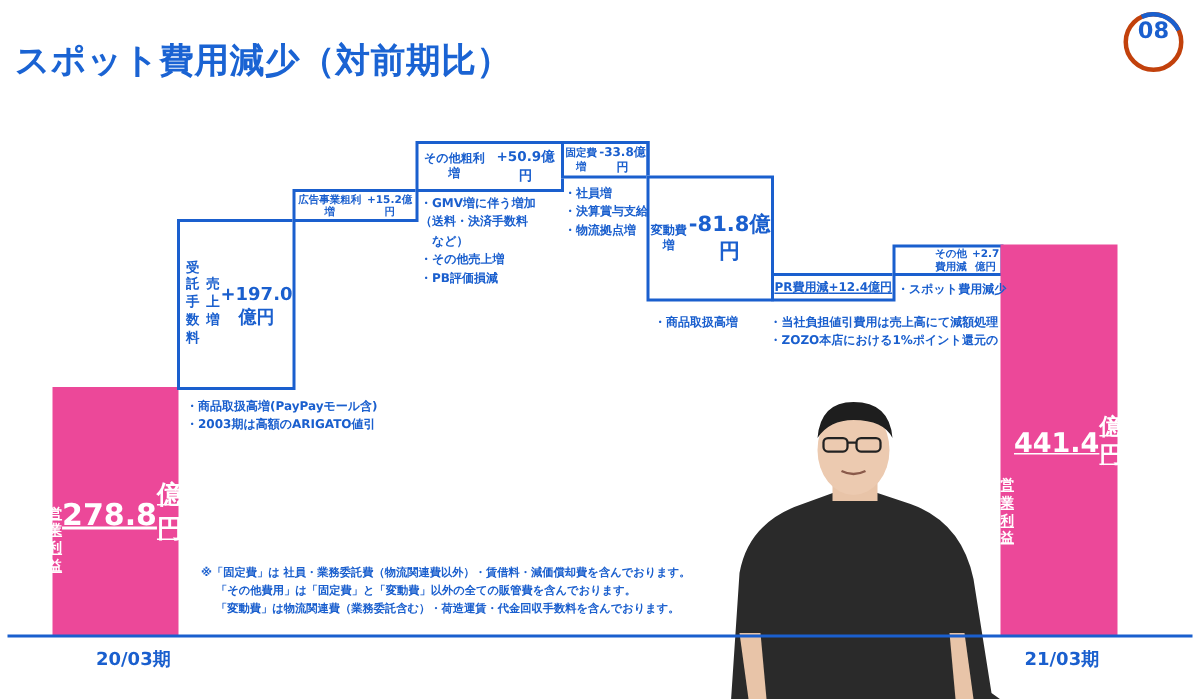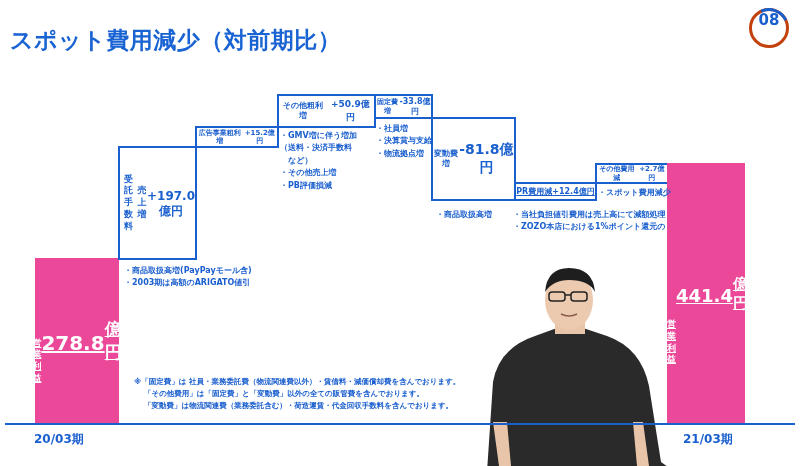--- a/index.html
+++ b/index.html
@@ -78,21 +78,21 @@
 <div class="box outline center" style="left:431px; top:117px; width:85px; height:84px;">
   <div class="lbl-m" style="font-size:8px;">変動費増</div>
   <div class="val-l">-81.8億円</div>
 </div>
 
 <div class="box outline center" style="left:514px; top:182px; width:83px; height:19px;text-decoration:underline;">
   <div class="lbl-s" style="font-size:8px;">PR費用減</div>
   <div class="lbl-s" style="font-size:8px;">+12.4億円</div>
 </div>
 
-<div class="box outline center" style="left:595px; top:163px; width:74px; height:21px;">
+<div class="box outline center" style="left:595px; top:163px; width:74px; height:21px;padding-left:24px;">
   <div class="lbl-s">その他費用減</div>
   <div class="lbl-s">+2.7億円</div>
 </div>
 
 <div class="box filled center" style="left:667px; top:163px; width:78px; height:261px; justify-content:flex-start;">
   <div class="lbl-m" style="margin-top:98px;">営業利益</div>
   <div style="font-size:18px; font-weight:bold; margin-top:4px;">441.4</div>
   <div style="font-size:15px; font-weight:bold;">億円</div>
 </div>
 
@@ -136,14 +136,14 @@
   <rect x="90" y="52" width="30" height="20" fill="#e8c4a8"></rect>
   <ellipse cx="104" cy="38" rx="24" ry="30" fill="#eccab0"></ellipse>
   <path d="M80 30 Q82 6 104 6 Q128 6 130 30 Q124 18 104 18 Q88 18 80 30 Z" fill="#1e1e1e"></path>
   <rect x="84" y="30" width="16" height="9" rx="3" fill="none" stroke="#222" stroke-width="1.5"></rect>
   <rect x="106" y="30" width="16" height="9" rx="3" fill="none" stroke="#222" stroke-width="1.5"></rect>
   <line x1="100" y1="33" x2="106" y2="33" stroke="#222" stroke-width="1.5"></line>
   <path d="M96 52 Q104 56 112 52" stroke="#8a5a4a" stroke-width="1.5" fill="none"></path>
 </svg>
 
 <div class="baseline"></div>
-<div class="period" style="left:34px;text-align:right;">20/03期</div>
+<div class="period" style="left:64px;text-align:right;">20/03期</div>
 <div class="period" style="left:683px;">21/03期</div>
 
 </body></html>

